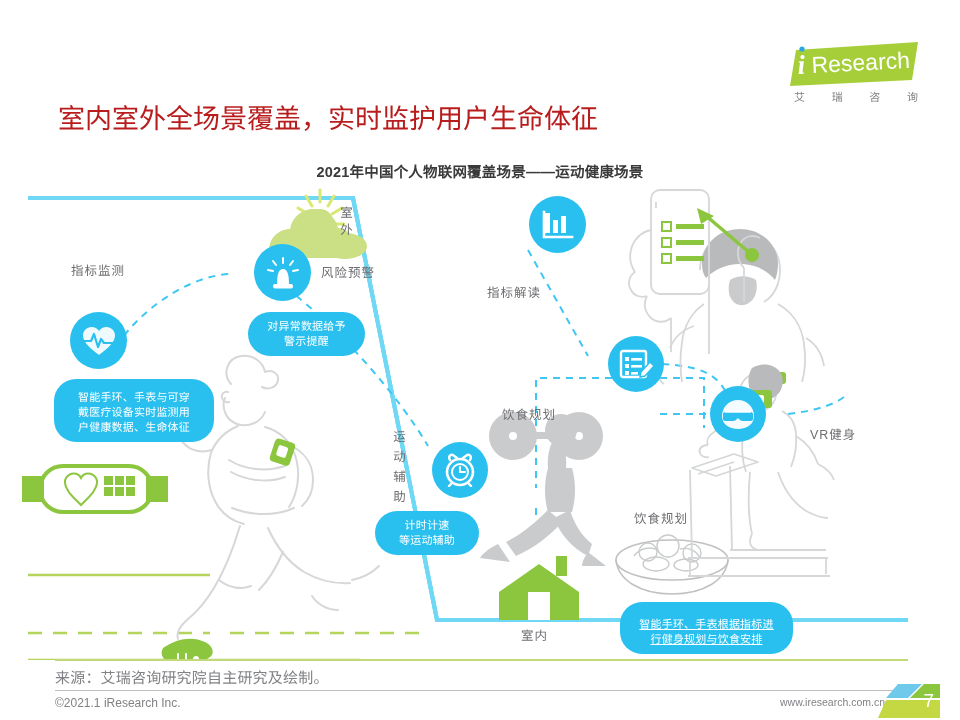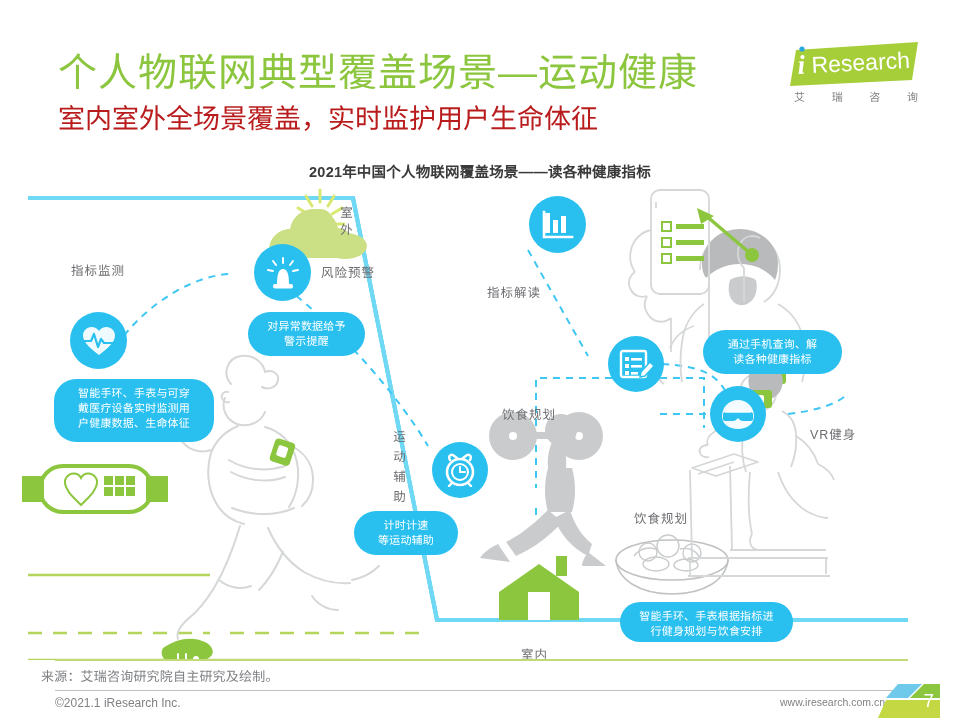--- a/index.html
+++ b/index.html
@@ -74,21 +74,21 @@
   
   .pill {
     position: absolute;
     background: #29c0f0;
     border-radius: 22px;
     color: #ffffff;
     font-size: 11px;
     line-height: 15px;
     text-align: center;
     display: flex;
-    align-items: flex-start;
+    align-items: flex-end;
     justify-content: center;
     padding: 7px 10px;
     box-sizing: border-box;
     letter-spacing: .2px;
   }
 
   
   .glabel {
     position: absolute;
     font-size: 12.5px;
@@ -103,37 +103,36 @@
     letter-spacing: 2px;
   }
   .glabel.stack {
     white-space: pre-line;
     line-height: 17px;
     text-align: center;
   }
 
   
   #source-rule { position: absolute; left: 55px; top: 659px; width: 853px; height: 2px; background: #c2d97a; }
-  #source-text { position: absolute; left: 41px; top: 666px; font-size: 13px; color: #808285; letter-spacing: .2px; }
+  #source-text { position: absolute; left: 55px; top: 666px; font-size: 15px; color: #808285; letter-spacing: .2px; }
   #footer-rule { position: absolute; left: 55px; top: 690px; width: 853px; height: 1px; background: #bfbfbf; }
   #copyright { position: absolute; left: 55px; top: 696px; font-size: 12px; color: #808285; }
   #site-url { position: absolute; right: 75px; top: 696px; font-size: 10.5px; color: #808285; }
   #page-badge { position: absolute; right: 20px; top: 684px; width: 62px; height: 34px; }
   #page-num {
     position: absolute; right: 26px; top: 690px;
     font-size: 19px; color: #ffffff; font-weight: normal;
   }
 </style>
 </head>
 <body>
 
 <div id="header">
-  <div id="main-title">个人物联网典型覆盖场景—运动健康</div>
   <div id="sub-title">室内室外全场景覆盖，实时监护用户生命体征</div>
-  <div id="chart-title">2021年中国个人物联网覆盖场景——读各种健康指标</div>
+  <div id="chart-title">2021年中国个人物联网覆盖场景——运动健康场景</div>
 
   <div id="logo">
     <svg class="logo-mark" viewBox="0 0 130 46">
       <polygon points="6,8 128,0 122,38 0,44" fill="#a6ce39"></polygon>
       <text x="8" y="32" font-family="'Liberation Serif', serif" font-size="27" font-style="italic" font-weight="bold" fill="#ffffff" transform="rotate(-3 8 32)">i</text>
       <text x="22" y="31" font-family="'Liberation Sans', sans-serif" font-size="23" fill="#ffffff" transform="rotate(-3 22 31)">Research</text>
       <circle cx="12" cy="7" r="2.6" fill="#29a7df"></circle>
     </svg>
     <div class="logo-cn">
       <span>艾</span>
@@ -418,31 +417,27 @@
     <span style="white-space:pre-line;">智能手环、手表与可穿
 戴医疗设备实时监测用
 户健康数据、生命体征</span>
   </div>
 
   <div class="pill" style="left:248px; top:134px; width:117px; height:44px;">
     <span style="white-space:pre-line;">对异常数据给予
 警示提醒</span>
   </div>
 
-  <div class="pill" style="left:354px; top:333px; width:104px; height:44px;">
+  <div class="pill" style="left:375px; top:333px; width:104px; height:44px;">
     <span style="white-space:pre-line;">计时计速
 等运动辅助</span>
   </div>
 
-  <div class="pill" style="left:703px; top:152px; width:139px; height:44px;">
-    <span style="white-space:pre-line;">通过手机查询、解
-读各种健康指标</span>
-  </div>
-
-  <div class="pill" style="left:620px; top:424px; width:173px; height:40px;">
+
+  <div class="pill" style="left:620px; top:424px; width:173px; height:52px;text-decoration:underline;">
     <span style="white-space:pre-line;">智能手环、手表根据指标进
 行健身规划与饮食安排</span>
   </div>
 
   <div class="glabel" style="left:71px; top:82px;">指标监测</div>
 
   <div class="glabel" style="left:321px; top:84px;">风险预警</div>
 
   <div class="glabel vert" style="left:389px; top:252px; height:80px;">运
 动
@@ -453,21 +448,21 @@
 
   <div class="glabel" style="left:502px; top:226px;">饮食规划</div>
 
   <div class="glabel" style="left:634px; top:330px;">饮食规划</div>
 
   <div class="glabel" style="left:810px; top:246px;">VR健身</div>
 
   <div class="glabel stack" style="left:338px; top:27px; width:18px;">室
 外</div>
 
-  <div class="glabel" style="left:521px; top:466px;">室内</div>
+  <div class="glabel" style="left:521px; top:447px;">室内</div>
 </div>
 
 <div id="source-rule"></div>
 <div id="source-text">来源：艾瑞咨询研究院自主研究及绘制。</div>
 <div id="footer-rule"></div>
 <div id="copyright">©2021.1 iResearch Inc.</div>
 <div id="site-url">www.iresearch.com.cn</div>
 <svg id="page-badge" viewBox="0 0 62 34">
   <polygon points="20,0 44,0 30,14 8,14" fill="#6ec9ea"></polygon>
   <polygon points="46,0 62,0 62,14 32,14" fill="#8cc63e"></polygon>

